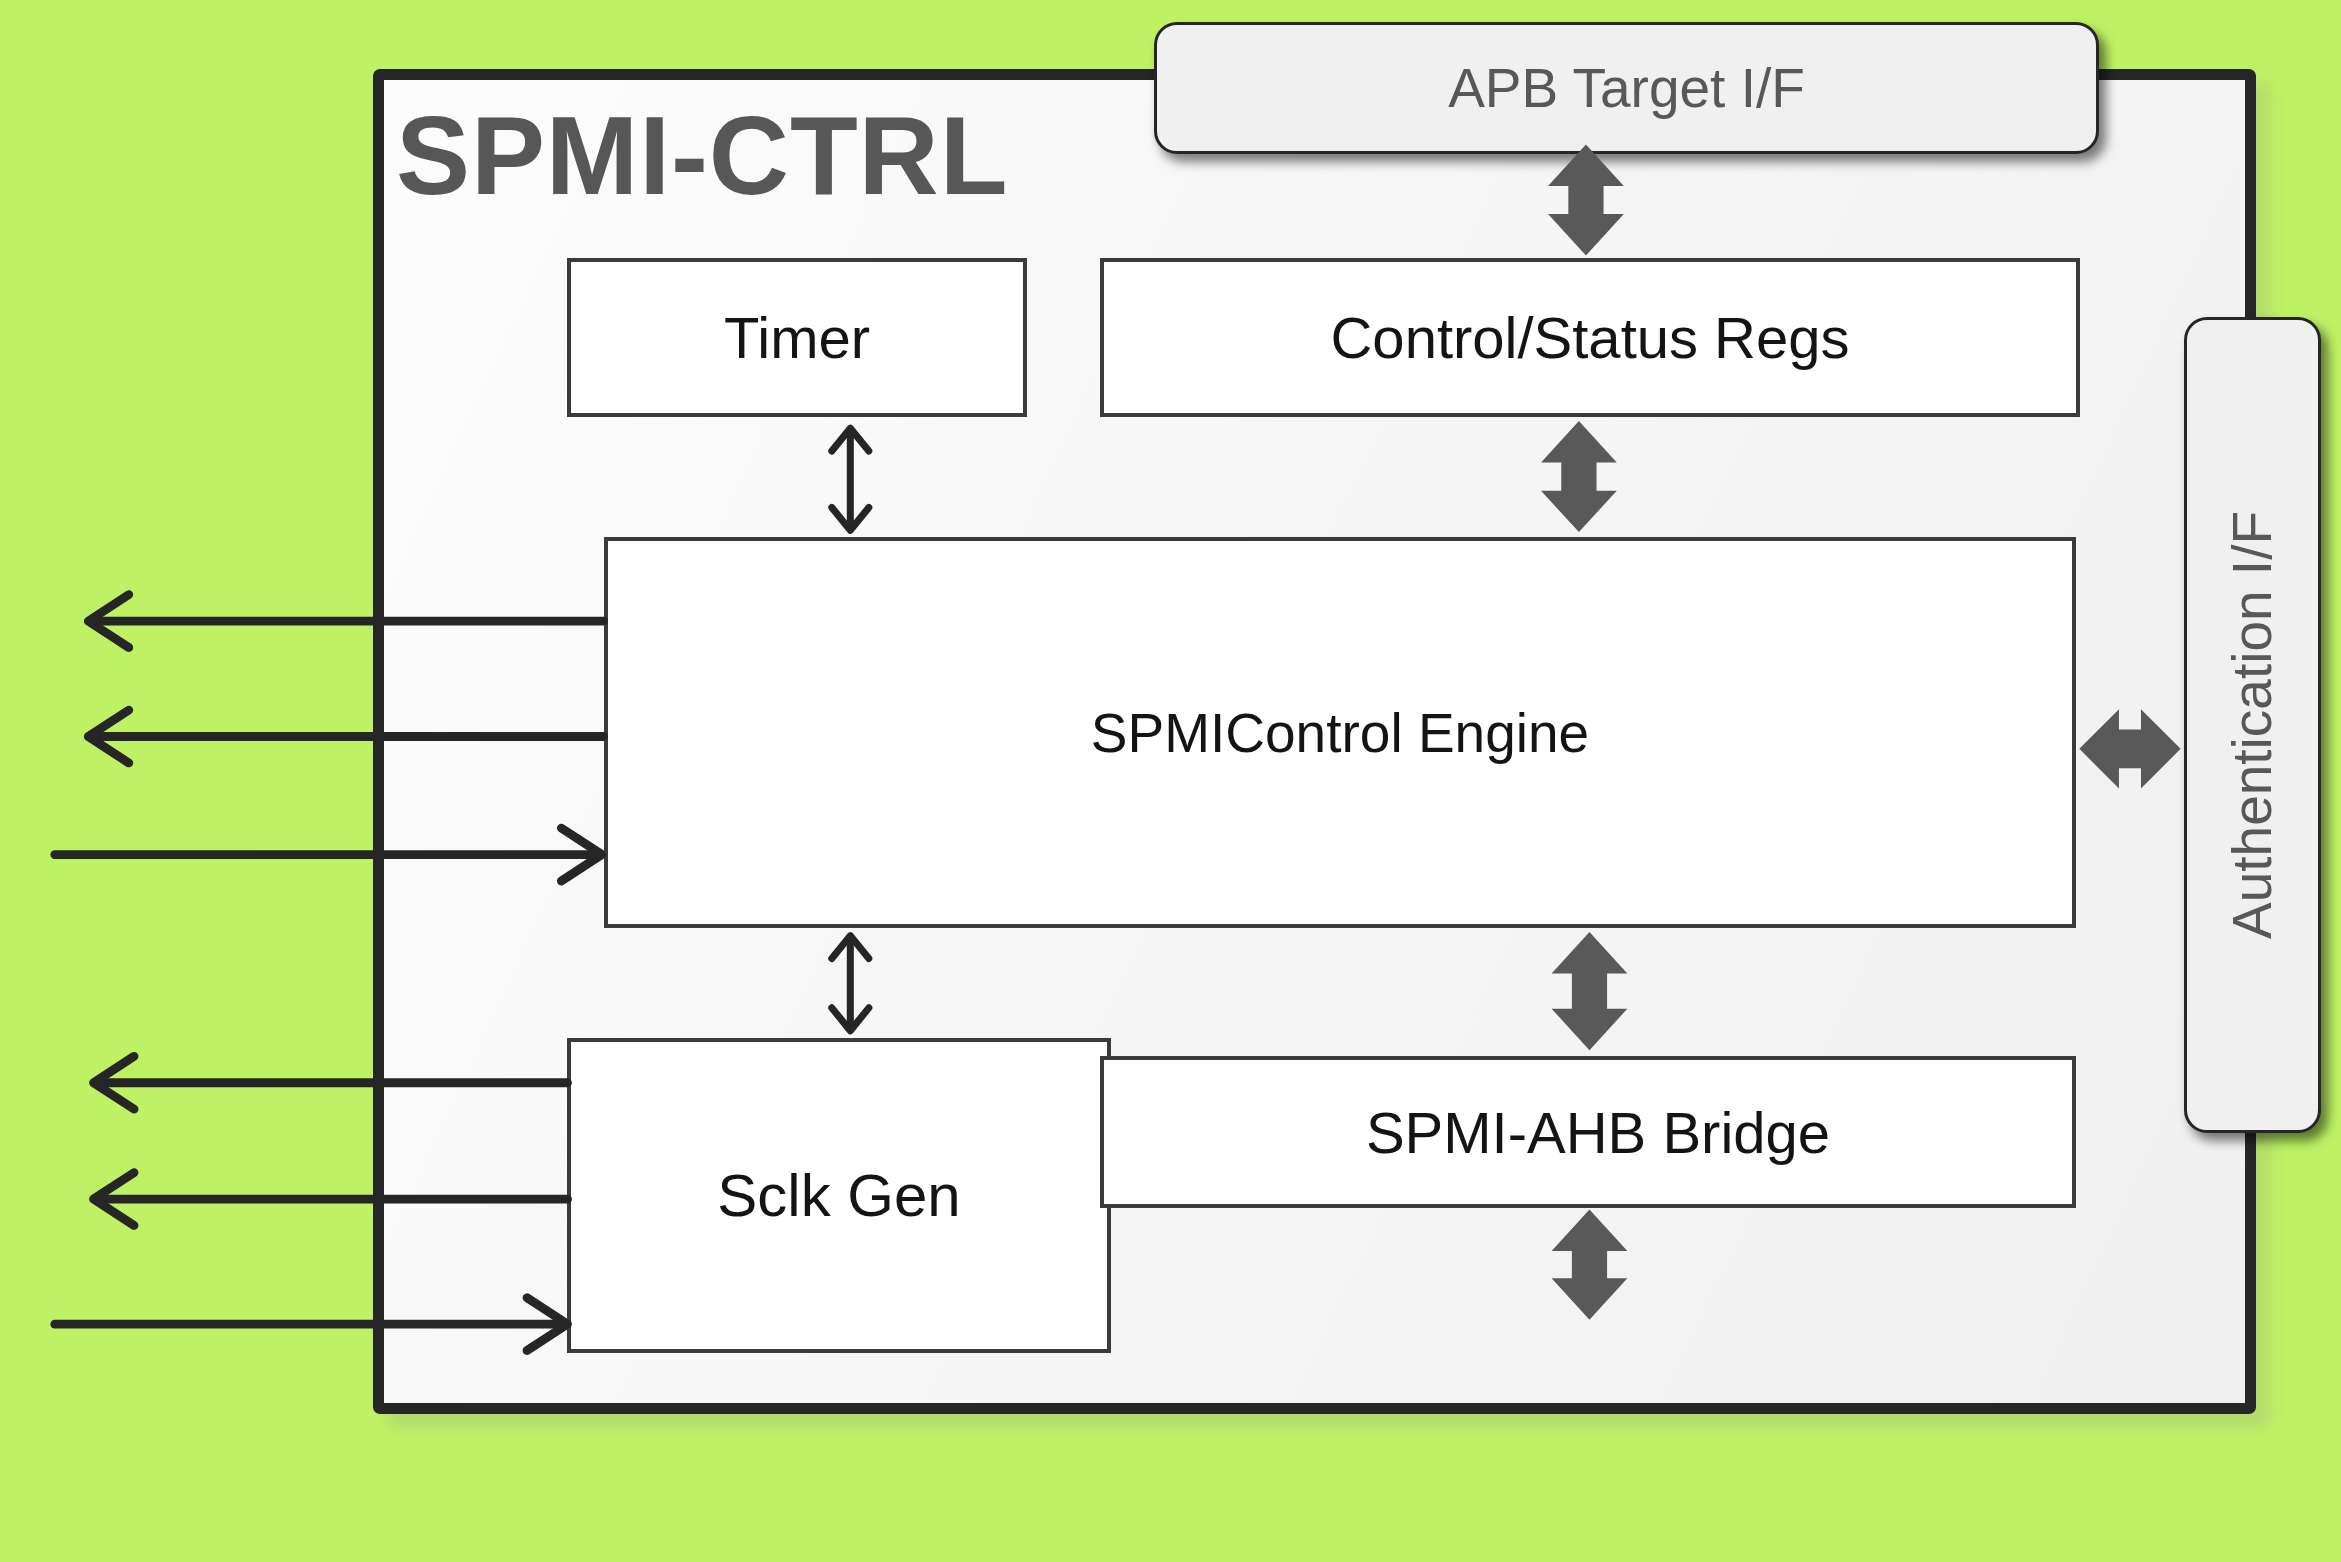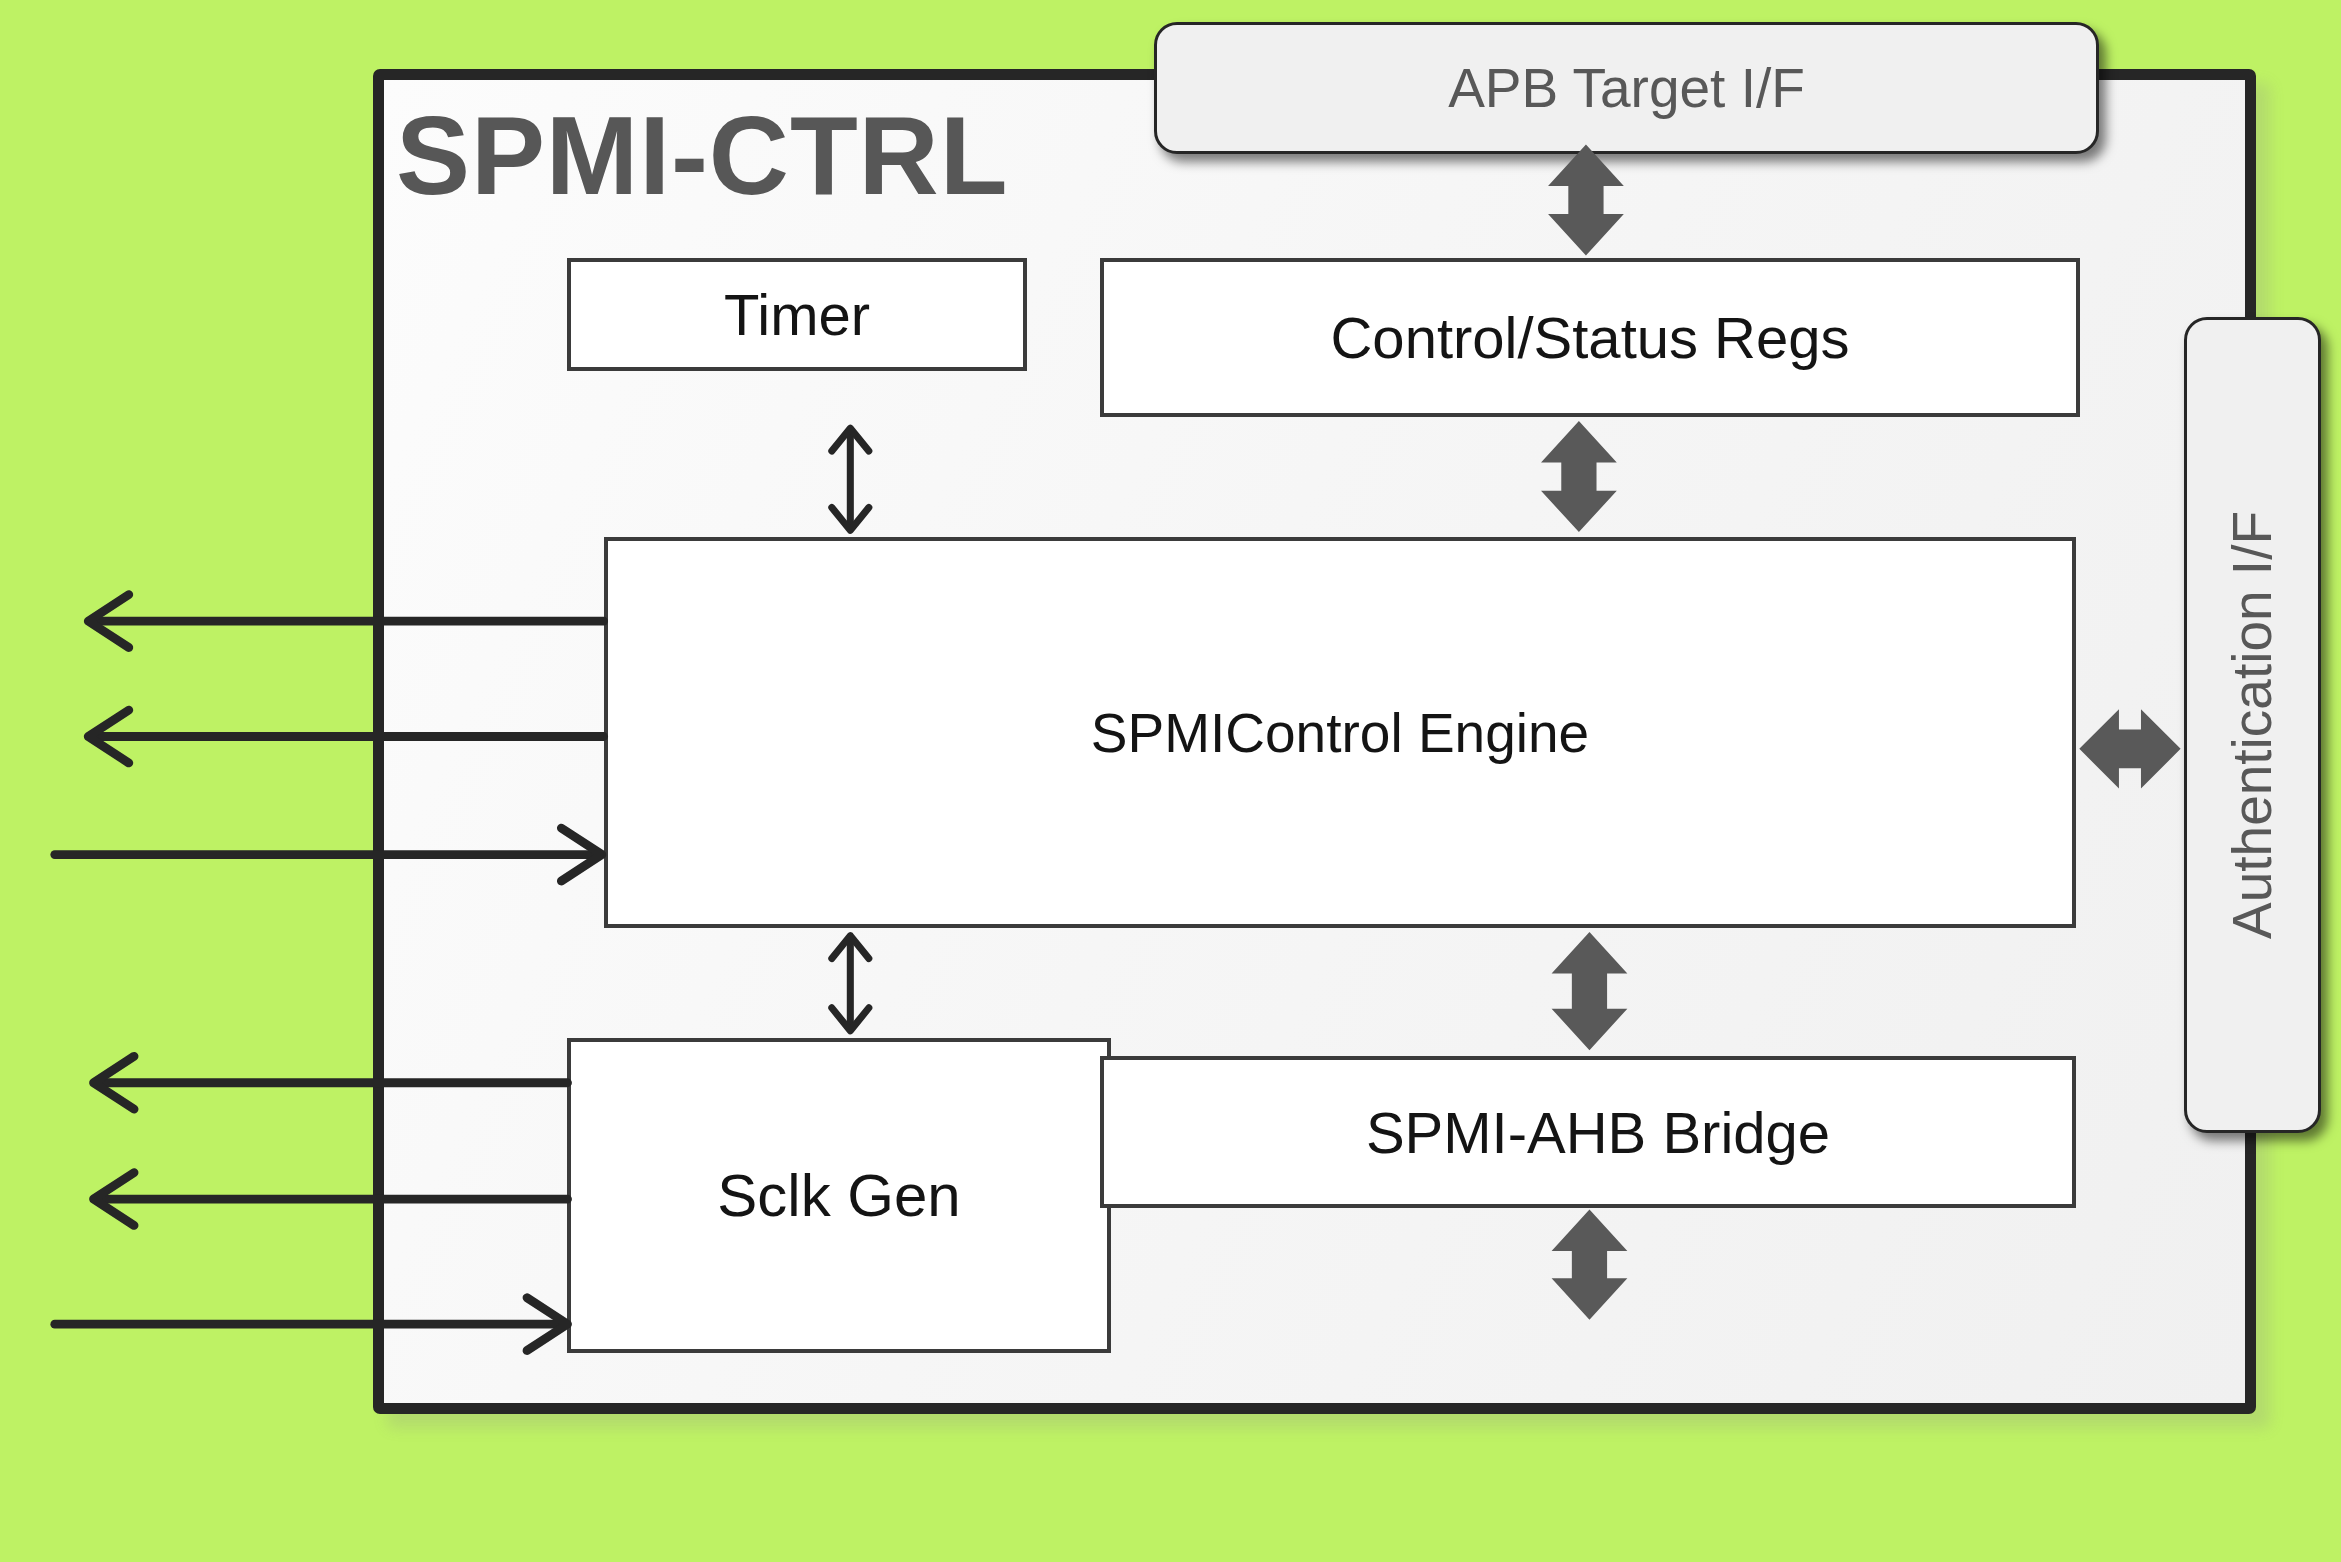--- a/index.html
+++ b/index.html
@@ -19,21 +19,21 @@
   }
   .block{
     position:absolute;box-sizing:border-box;background:#ffffff;
     border:4.4px solid #3b3b3b;display:flex;align-items:center;justify-content:center;
     text-align:center;color:#141414;font-size:58px;
   }
   .block.iface{
     background:#f0f0f0;border:3.5px solid #262626;border-radius:23px;
     color:#585858;font-size:55px;box-shadow:6.2px 8px 10.6px rgba(0,0,0,0.5);
   }
-  #block-timer {left:567px; top:258px; width:460px; height:113px;}
+  #block-timer {left:567px; top:258px; width:460px; height:159px;}
   #block-csr   {left:1100px;top:258px; width:980px;height:159px;}
   #block-engine{left:604px; top:537px; width:1472px;height:391px;font-size:55px;line-height:92px;}
   #block-sclk  {left:567px; top:1038px;width:544px; height:315px;font-size:60px;}
   #block-bridge{left:1100px;top:1056px;width:976px;height:152px;padding-left:20px;}
   #block-apb   {left:1154px;top:7px;   width:945px;height:132px;margin-top:15px;}
   #block-ahb   {left:1097px;top:1324px;width:975px;height:139px;}
   #block-auth  {left:2184px;top:317px; width:137px; height:816px;}
   #block-auth .vlabel{transform:rotate(-90deg);white-space:nowrap;}
   svg.arrow-layer{position:absolute;left:0;top:0;width:2342px;height:1562px;pointer-events:none;}
   .blockarrow{fill:#595959;stroke:none;}

